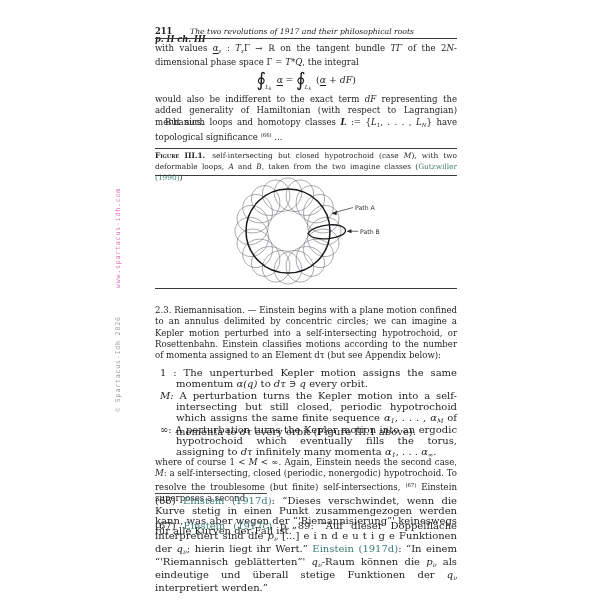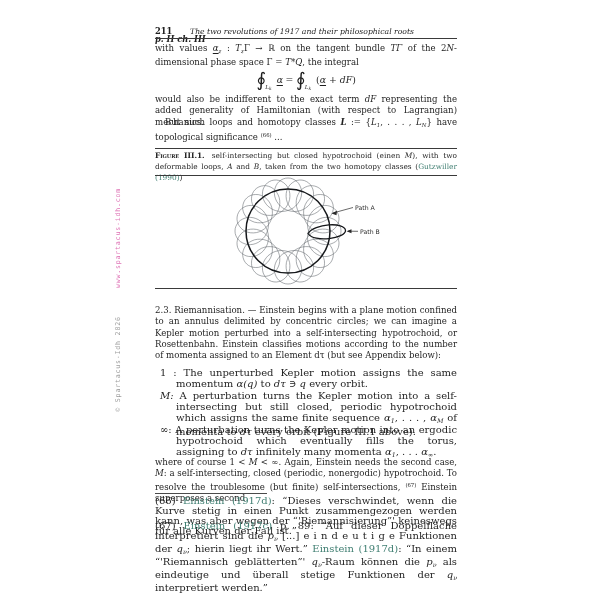--- a/index.html
+++ b/index.html
@@ -82,21 +82,21 @@
     <span class="r-mu">α</span>
     <span>=</span>
     <span class="intgrp"><span class="oint">∮</span><span class="intsub"><span>L</span><span class="kk">k</span></span></span>
     <span><span>(</span><span class="r-mu">α</span><span> + </span><span class="r-m">dF</span><span>)</span></span>
   </div>
 
   <p class="bodyp" style="top:94px"><span>would also be indifferent to the exact term </span><span class="r-m">dF</span><span> representing the added generality of Hamiltonian (with respect to Lagrangian) mechanics.</span></p>
   <p class="bodyp indent" style="top:116.5px"><span>But such loops and homotopy classes </span><span class="r-mb">L</span><span> := {</span><span class="r-m">L</span><span class="r-msub">1</span><span>, . . . , </span><span class="r-m">L</span><span class="r-msub">N</span><span>} have topological significance </span><span class="r-sup">(66)</span><span> ...</span></p>
 
   <div class="rule" style="top:147.5px"></div>
-  <p class="caption"><span class="cap-label">Figure III.1.</span><span><span>self-intersecting but closed hypotrochoid (einen </span><span class="r-m">M</span><span>), with two deformable loops, </span><span class="r-m">A</span><span> and </span><span class="r-m">B</span><span>, taken from the two homotopy classes (</span><span class="r-cite">Gutzwiller (1990)</span><span>)</span></span></p>
+  <p class="caption"><span class="cap-label">Figure III.1.</span><span><span>self-intersecting but closed hypotrochoid (case </span><span class="r-m">M</span><span>), with two deformable loops, </span><span class="r-m">A</span><span> and </span><span class="r-m">B</span><span>, taken from the two imagine classes (</span><span class="r-cite">Gutzwiller (1990)</span><span>)</span></span></p>
   <div class="rule" style="top:174.5px"></div>
 
   <svg class="figsvg" viewBox="0 0 302 110">
     <path id="fig-rosette" fill="none" stroke="#5f646a" stroke-width="0.55" d="M186.0 55.0L185.8 52.6L185.1 50.3L184.0 48.1L182.5 46.1L180.6 44.4L178.4 43.1L176.0 42.1L173.4 41.5L170.7 41.4L167.9 41.7L165.2 42.5L162.6 43.7L160.2 45.4L158.0 47.4L156.1 49.7L154.6 52.3L153.5 55.2L152.8 58.1L152.5 61.2L152.7 64.2L153.3 67.2L154.4 70.0L155.9 72.5L157.7 74.9L159.8 76.8L162.1 78.4L164.6 79.6L167.3 80.3L169.9 80.6L172.5 80.4L175.0 79.8L177.3 78.7L179.4 77.3L181.1 75.6L182.4 73.6L183.4 71.4L183.9 69.0L184.0 66.6L183.6 64.2L182.8 61.8L181.5 59.7L179.9 57.7L177.9 56.0L175.6 54.7L173.0 53.7L170.3 53.2L167.5 53.1L164.6 53.4L161.8 54.2L159.1 55.5L156.6 57.1L154.3 59.1L152.4 61.5L150.8 64.1L149.6 66.9L148.9 69.8L148.6 72.8L148.7 75.8L149.3 78.8L150.3 81.5L151.7 84.0L153.5 86.3L155.5 88.1L157.8 89.6L160.2 90.7L162.7 91.4L165.3 91.5L167.8 91.3L170.2 90.6L172.4 89.5L174.3 88.0L175.9 86.2L177.1 84.1L177.9 81.8L178.3 79.4L178.3 76.9L177.7 74.4L176.8 72.1L175.4 69.8L173.6 67.9L171.5 66.2L169.0 64.8L166.4 63.8L163.6 63.3L160.6 63.2L157.7 63.5L154.8 64.3L152.0 65.5L149.5 67.2L147.1 69.1L145.2 71.5L143.5 74.0L142.3 76.8L141.5 79.7L141.2 82.6L141.3 85.6L141.8 88.4L142.8 91.0L144.2 93.5L145.9 95.6L147.8 97.4L150.1 98.8L152.4 99.7L154.9 100.3L157.4 100.3L159.8 99.9L162.1 99.1L164.2 97.9L166.0 96.3L167.5 94.4L168.6 92.2L169.3 89.8L169.5 87.3L169.4 84.7L168.7 82.2L167.6 79.8L166.1 77.5L164.3 75.5L162.0 73.7L159.5 72.3L156.8 71.3L153.8 70.7L150.8 70.6L147.8 70.9L144.9 71.6L142.1 72.8L139.5 74.4L137.1 76.3L135.1 78.6L133.5 81.1L132.2 83.8L131.4 86.6L131.1 89.5L131.2 92.3L131.7 95.0L132.7 97.6L134.0 99.9L135.7 101.9L137.7 103.5L139.8 104.8L142.2 105.6L144.6 106.0L147.0 105.9L149.4 105.4L151.6 104.4L153.6 103.1L155.3 101.4L156.7 99.3L157.8 97.0L158.4 94.5L158.6 91.9L158.3 89.3L157.6 86.6L156.4 84.1L154.8 81.8L152.9 79.7L150.5 77.9L148.0 76.4L145.2 75.3L142.2 74.7L139.2 74.5L136.1 74.8L133.2 75.5L130.3 76.6L127.7 78.1L125.4 80.0L123.4 82.2L121.7 84.6L120.5 87.2L119.7 89.9L119.4 92.7L119.5 95.4L120.1 98.0L121.1 100.4L122.4 102.6L124.1 104.5L126.1 106.0L128.3 107.1L130.6 107.8L133.0 108.0L135.4 107.8L137.7 107.1L139.9 106.0L141.9 104.5L143.6 102.6L144.9 100.4L145.9 98.0L146.5 95.4L146.6 92.7L146.3 89.9L145.5 87.2L144.3 84.6L142.6 82.2L140.6 80.0L138.3 78.1L135.7 76.6L132.8 75.5L129.9 74.8L126.8 74.5L123.8 74.7L120.8 75.3L118.0 76.4L115.5 77.9L113.1 79.7L111.2 81.8L109.6 84.1L108.4 86.6L107.7 89.3L107.4 91.9L107.6 94.5L108.2 97.0L109.3 99.3L110.7 101.4L112.4 103.1L114.4 104.4L116.6 105.4L119.0 105.9L121.4 106.0L123.8 105.6L126.2 104.8L128.3 103.5L130.3 101.9L132.0 99.9L133.3 97.6L134.3 95.0L134.8 92.3L134.9 89.5L134.6 86.6L133.8 83.8L132.5 81.1L130.9 78.6L128.9 76.3L126.5 74.4L123.9 72.8L121.1 71.6L118.2 70.9L115.2 70.6L112.2 70.7L109.2 71.3L106.5 72.3L104.0 73.7L101.7 75.5L99.9 77.5L98.4 79.8L97.3 82.2L96.6 84.7L96.5 87.3L96.7 89.8L97.4 92.2L98.5 94.4L100.0 96.3L101.8 97.9L103.9 99.1L106.2 99.9L108.6 100.3L111.1 100.3L113.6 99.7L115.9 98.8L118.2 97.4L120.1 95.6L121.8 93.5L123.2 91.0L124.2 88.4L124.7 85.6L124.8 82.6L124.5 79.7L123.7 76.8L122.5 74.0L120.8 71.5L118.9 69.1L116.5 67.2L114.0 65.5L111.2 64.3L108.3 63.5L105.4 63.2L102.4 63.3L99.6 63.8L97.0 64.8L94.5 66.2L92.4 67.9L90.6 69.8L89.2 72.1L88.3 74.4L87.7 76.9L87.7 79.4L88.1 81.8L88.9 84.1L90.1 86.2L91.7 88.0L93.6 89.5L95.8 90.6L98.2 91.3L100.7 91.5L103.3 91.4L105.8 90.7L108.2 89.6L110.5 88.1L112.5 86.3L114.3 84.0L115.7 81.5L116.7 78.8L117.3 75.8L117.4 72.8L117.1 69.8L116.4 66.9L115.2 64.1L113.6 61.5L111.7 59.1L109.4 57.1L106.9 55.5L104.2 54.2L101.4 53.4L98.5 53.1L95.7 53.2L93.0 53.7L90.4 54.7L88.1 56.0L86.1 57.7L84.5 59.7L83.2 61.8L82.4 64.2L82.0 66.6L82.1 69.0L82.6 71.4L83.6 73.6L84.9 75.6L86.6 77.3L88.7 78.7L91.0 79.8L93.5 80.4L96.1 80.6L98.7 80.3L101.4 79.6L103.9 78.4L106.2 76.8L108.3 74.9L110.1 72.5L111.6 70.0L112.7 67.2L113.3 64.2L113.5 61.2L113.2 58.1L112.5 55.2L111.4 52.3L109.9 49.7L108.0 47.4L105.8 45.4L103.4 43.7L100.8 42.5L98.1 41.7L95.3 41.4L92.6 41.5L90.0 42.1L87.6 43.1L85.4 44.4L83.5 46.1L82.0 48.1L80.9 50.3L80.2 52.6L80.0 55.0L80.2 57.4L80.9 59.7L82.0 61.9L83.5 63.9L85.4 65.6L87.6 66.9L90.0 67.9L92.6 68.5L95.3 68.6L98.1 68.3L100.8 67.5L103.4 66.3L105.8 64.6L108.0 62.6L109.9 60.3L111.4 57.7L112.5 54.8L113.2 51.9L113.5 48.8L113.3 45.8L112.7 42.8L111.6 40.0L110.1 37.5L108.3 35.1L106.2 33.2L103.9 31.6L101.4 30.4L98.7 29.7L96.1 29.4L93.5 29.6L91.0 30.2L88.7 31.3L86.6 32.7L84.9 34.4L83.6 36.4L82.6 38.6L82.1 41.0L82.0 43.4L82.4 45.8L83.2 48.2L84.5 50.3L86.1 52.3L88.1 54.0L90.4 55.3L93.0 56.3L95.7 56.8L98.5 56.9L101.4 56.6L104.2 55.8L106.9 54.5L109.4 52.9L111.7 50.9L113.6 48.5L115.2 45.9L116.4 43.1L117.1 40.2L117.4 37.2L117.3 34.2L116.7 31.2L115.7 28.5L114.3 26.0L112.5 23.7L110.5 21.9L108.2 20.4L105.8 19.3L103.3 18.6L100.7 18.5L98.2 18.7L95.8 19.4L93.6 20.5L91.7 22.0L90.1 23.8L88.9 25.9L88.1 28.2L87.7 30.6L87.7 33.1L88.3 35.6L89.2 37.9L90.6 40.2L92.4 42.1L94.5 43.8L97.0 45.2L99.6 46.2L102.4 46.7L105.4 46.8L108.3 46.5L111.2 45.7L114.0 44.5L116.5 42.8L118.9 40.9L120.8 38.5L122.5 36.0L123.7 33.2L124.5 30.3L124.8 27.4L124.7 24.4L124.2 21.6L123.2 19.0L121.8 16.5L120.1 14.4L118.2 12.6L115.9 11.2L113.6 10.3L111.1 9.7L108.6 9.7L106.2 10.1L103.9 10.9L101.8 12.1L100.0 13.7L98.5 15.6L97.4 17.8L96.7 20.2L96.5 22.7L96.6 25.3L97.3 27.8L98.4 30.2L99.9 32.5L101.7 34.5L104.0 36.3L106.5 37.7L109.2 38.7L112.2 39.3L115.2 39.4L118.2 39.1L121.1 38.4L123.9 37.2L126.5 35.6L128.9 33.7L130.9 31.4L132.5 28.9L133.8 26.2L134.6 23.4L134.9 20.5L134.8 17.7L134.3 15.0L133.3 12.4L132.0 10.1L130.3 8.1L128.3 6.5L126.2 5.2L123.8 4.4L121.4 4.0L119.0 4.1L116.6 4.6L114.4 5.6L112.4 6.9L110.7 8.6L109.3 10.7L108.2 13.0L107.6 15.5L107.4 18.1L107.7 20.7L108.4 23.4L109.6 25.9L111.2 28.2L113.1 30.3L115.5 32.1L118.0 33.6L120.8 34.7L123.8 35.3L126.8 35.5L129.9 35.2L132.8 34.5L135.7 33.4L138.3 31.9L140.6 30.0L142.6 27.8L144.3 25.4L145.5 22.8L146.3 20.1L146.6 17.3L146.5 14.6L145.9 12.0L144.9 9.6L143.6 7.4L141.9 5.5L139.9 4.0L137.7 2.9L135.4 2.2L133.0 2.0L130.6 2.2L128.3 2.9L126.1 4.0L124.1 5.5L122.4 7.4L121.1 9.6L120.1 12.0L119.5 14.6L119.4 17.3L119.7 20.1L120.5 22.8L121.7 25.4L123.4 27.8L125.4 30.0L127.7 31.9L130.3 33.4L133.2 34.5L136.1 35.2L139.2 35.5L142.2 35.3L145.2 34.7L148.0 33.6L150.5 32.1L152.9 30.3L154.8 28.2L156.4 25.9L157.6 23.4L158.3 20.7L158.6 18.1L158.4 15.5L157.8 13.0L156.7 10.7L155.3 8.6L153.6 6.9L151.6 5.6L149.4 4.6L147.0 4.1L144.6 4.0L142.2 4.4L139.8 5.2L137.7 6.5L135.7 8.1L134.0 10.1L132.7 12.4L131.7 15.0L131.2 17.7L131.1 20.5L131.4 23.4L132.2 26.2L133.5 28.9L135.1 31.4L137.1 33.7L139.5 35.6L142.1 37.2L144.9 38.4L147.8 39.1L150.8 39.4L153.8 39.3L156.8 38.7L159.5 37.7L162.0 36.3L164.3 34.5L166.1 32.5L167.6 30.2L168.7 27.8L169.4 25.3L169.5 22.7L169.3 20.2L168.6 17.8L167.5 15.6L166.0 13.7L164.2 12.1L162.1 10.9L159.8 10.1L157.4 9.7L154.9 9.7L152.4 10.3L150.1 11.2L147.8 12.6L145.9 14.4L144.2 16.5L142.8 19.0L141.8 21.6L141.3 24.4L141.2 27.4L141.5 30.3L142.3 33.2L143.5 36.0L145.2 38.5L147.1 40.9L149.5 42.8L152.0 44.5L154.8 45.7L157.7 46.5L160.6 46.8L163.6 46.7L166.4 46.2L169.0 45.2L171.5 43.8L173.6 42.1L175.4 40.2L176.8 37.9L177.7 35.6L178.3 33.1L178.3 30.6L177.9 28.2L177.1 25.9L175.9 23.8L174.3 22.0L172.4 20.5L170.2 19.4L167.8 18.7L165.3 18.5L162.7 18.6L160.2 19.3L157.8 20.4L155.5 21.9L153.5 23.7L151.7 26.0L150.3 28.5L149.3 31.2L148.7 34.2L148.6 37.2L148.9 40.2L149.6 43.1L150.8 45.9L152.4 48.5L154.3 50.9L156.6 52.9L159.1 54.5L161.8 55.8L164.6 56.6L167.5 56.9L170.3 56.8L173.0 56.3L175.6 55.3L177.9 54.0L179.9 52.3L181.5 50.3L182.8 48.2L183.6 45.8L184.0 43.4L183.9 41.0L183.4 38.6L182.4 36.4L181.1 34.4L179.4 32.7L177.3 31.3L175.0 30.2L172.5 29.6L169.9 29.4L167.3 29.7L164.6 30.4L162.1 31.6L159.8 33.2L157.7 35.1L155.9 37.5L154.4 40.0L153.3 42.8L152.7 45.8L152.5 48.8L152.8 51.9L153.5 54.8L154.6 57.7L156.1 60.3L158.0 62.6L160.2 64.6L162.6 66.3L165.2 67.5L167.9 68.3L170.7 68.6L173.4 68.5L176.0 67.9L178.4 66.9L180.6 65.6L182.5 63.9L184.0 61.9L185.1 59.7L185.8 57.4L186.0 55.0Z"></path>
     <circle id="fig-patha" fill="none" stroke="#16181b" stroke-width="1.5" cx="133" cy="55" r="42"></circle>
     <path d="M 153 57.5 C 159 47.5, 190 45.5, 190.5 54.5 C 190.8 62.5, 159 67, 153 57.5 Z" fill="none" stroke="#16181b" stroke-width="1.3"></path>
     <line x1="198" y1="31.5" x2="178" y2="37" stroke="#2a2a2a" stroke-width="0.7"></line>
     <polygon points="176.5,37.5 182,34.8 181.5,39.2" fill="#2a2a2a"></polygon>
     <line x1="203" y1="55.3" x2="193" y2="55.2" stroke="#2a2a2a" stroke-width="0.7"></line>
     <polygon points="191.5,55.2 196.5,53.2 196.5,57.2" fill="#2a2a2a"></polygon>

